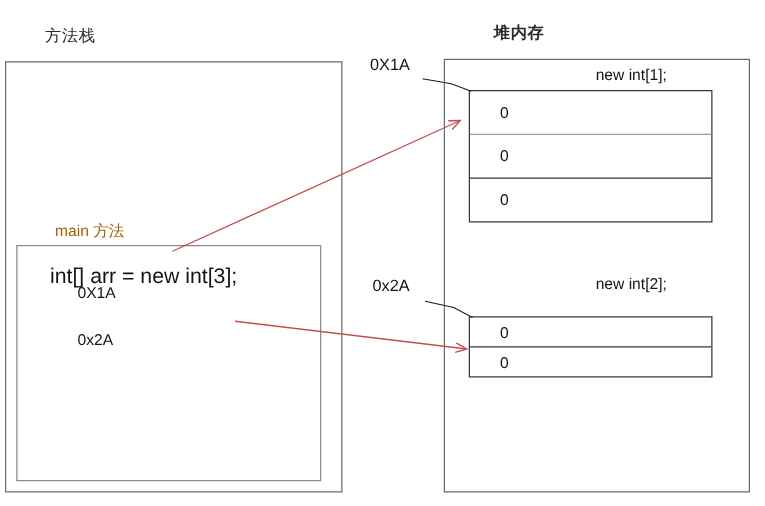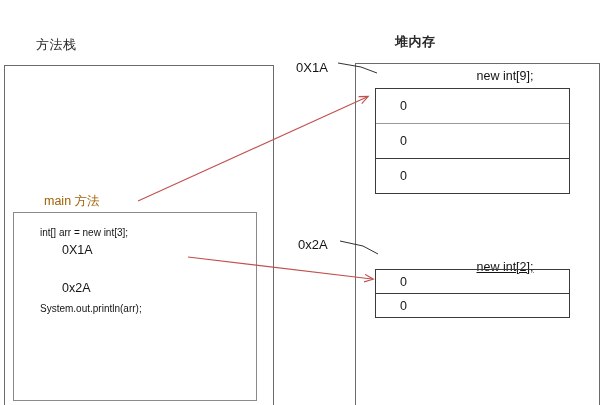--- a/index.html
+++ b/index.html
@@ -11,21 +11,21 @@
     font-family: "Liberation Sans", "DejaVu Sans", sans-serif;
     color: #1a1a1a;
   }
   #canvas {
     position: relative;
     width: 612px;
     height: 405px;
     background: #ffffff;
     overflow: hidden;
   }
-  .abs { position: absolute; margin-top: 16px; }
+  .abs { position: absolute; }
 
   
   .section-title {
     font-size: 13px;
     color: #2b2b2b;
     letter-spacing: 0.5px;
     white-space: nowrap;
   }
 
   
@@ -40,21 +40,21 @@
     box-sizing: border-box;
   }
 
   
   .method-label {
     font-size: 12.5px;
     color: #a16207;
     white-space: nowrap;
   }
   .code-line {
-    font-size: 10px;
+    font-size: 17px;
     color: #141414;
     white-space: nowrap;
     line-height: 1.15;
   }
   .code-addr {
     font-size: 12.5px;
     color: #141414;
     white-space: nowrap;
     line-height: 1.15;
   }
@@ -110,40 +110,39 @@
 
   <div class="abs method-label" style="left:44px; top:177px;">main 方法</div>
 
   <div class="abs frame-inner" style="left:13px; top:196px; width:244px; height:189px;"></div>
 
   <div class="abs code-line" style="left:40px; top:211px;">int[] arr = new int[3];</div>
   <div class="abs code-addr" style="left:62px; top:227px;">0X1A</div>
 
   <div class="abs code-addr" style="left:62px; top:265px;">0x2A</div>
 
-  <div class="abs code-line" style="left:40px; top:287px;">System.out.println(arr);</div>
 
 
   <div class="abs section-title" style="left:395px; top:17px;font-weight:bold;">堆内存</div>
 
   <div class="abs frame" style="left:355px; top:47px; width:245px; height:347px;"></div>
 
   <div class="abs addr-label" style="left:296px; top:44px;">0X1A</div>
 
-  <div class="abs array-caption" style="left:440px; top:53px; width:130px;">new int[9];</div>
+  <div class="abs array-caption" style="left:440px; top:53px; width:130px;">new int[1];</div>
 
   <div class="abs array-table" style="left:375px; top:72px; width:195px; height:106px;">
     <div class="array-cell sep-light" style="height:35px;">0</div>
     <div class="array-cell" style="height:35px;">0</div>
     <div class="array-cell" style="height:34px;">0</div>
   </div>
 
   <div class="abs addr-label" style="left:298px; top:221px;">0x2A</div>
 
-  <div class="abs array-caption" style="left:440px; top:244px; width:130px;text-decoration:underline;">new int[2];</div>
+  <div class="abs array-caption" style="left:440px; top:220px; width:130px;">new int[2];</div>
 
   <div class="abs array-table" style="left:375px; top:253px; width:195px; height:49px;">
     <div class="array-cell" style="height:24px;">0</div>
     <div class="array-cell" style="height:23px;">0</div>
   </div>
 
   <svg class="overlay" viewBox="0 0 612 405">
     <defs>
       <marker id="redArrow" markerWidth="11" markerHeight="11" refX="8" refY="4.2" orient="auto" markerUnits="userSpaceOnUse">
         <path d="M0.5,0.4 L9.4,4.2 L0.5,8.0" fill="none" stroke="#c0504d" stroke-width="1.1"></path>

